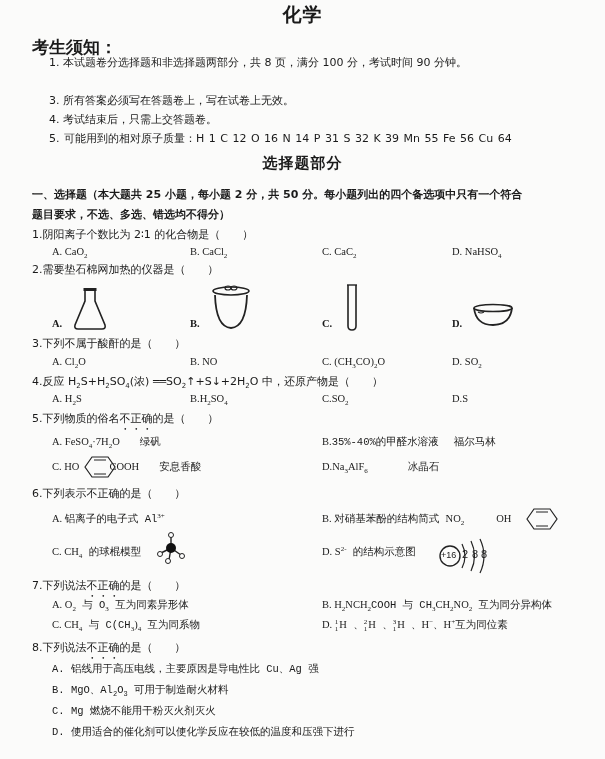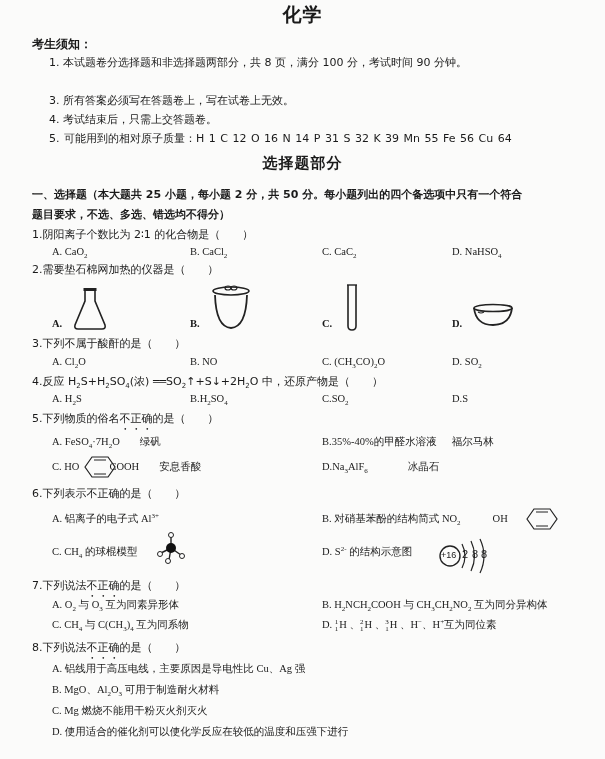--- a/index.html
+++ b/index.html
@@ -6,27 +6,27 @@
   body {
     width: 605px; height: 759px; overflow: hidden;
     background: #fbfbfa;
     font-family: "DejaVu Serif", "Liberation Serif", serif;
     color: #1a1a1a;
     position: relative;
   }
   .page { position: absolute; left: 0; top: 0; width: 543px; height: 759px; }
   .abs { position: absolute; white-space: nowrap; }
   .title { left: 0; width: 605px; top: 2px; text-align: center; font-size: 19px; font-weight: bold; font-family: "DejaVu Sans", sans-serif; letter-spacing: 1px; }
-  .notice-head { left: 32px; top: 36px; font-size: 12px; font-weight: bold; font-family: Liberation Mono, monospace; }
+  .notice-head { left: 32px; top: 36px; font-size: 17px; font-weight: bold; font-family: Liberation Mono, monospace; }
   .line { font-size: 11px; left: 32px; font-family: "DejaVu Sans", sans-serif; margin-left: 17px; }
   .section-title { left: 0; width: 605px; top: 154px; text-align: center; font-size: 15px; font-weight: bold; font-family: "DejaVu Sans", sans-serif; letter-spacing: 1px; }
   .instr { left: 32px; font-size: 11px; font-weight: bold; font-family: "DejaVu Sans", sans-serif; }
   .q { left: 32px; font-size: 11px; font-family: "DejaVu Sans", sans-serif; }
   .opt { font-size: 10.5px; font-family: "Liberation Serif", serif; }
-  .opt-cn { font-size: 10.5px; font-family: Liberation Serif, serif; }
+  .opt-cn { font-size: 10.5px; font-family: Liberation Mono, monospace; }
   sub, sup { font-size: 7px; line-height: 0; }
   .stack { display: inline-block; vertical-align: middle; line-height: 7px; font-size: 7px; text-align: right; margin-right: 1px; }
   .dots { text-emphasis: dot; -webkit-text-emphasis: dot; text-emphasis-position: under; -webkit-text-emphasis-position: under; }
   svg { position: absolute; overflow: visible; }
 </style>
 </head>
 <body>
 
 <div class="page">
 

